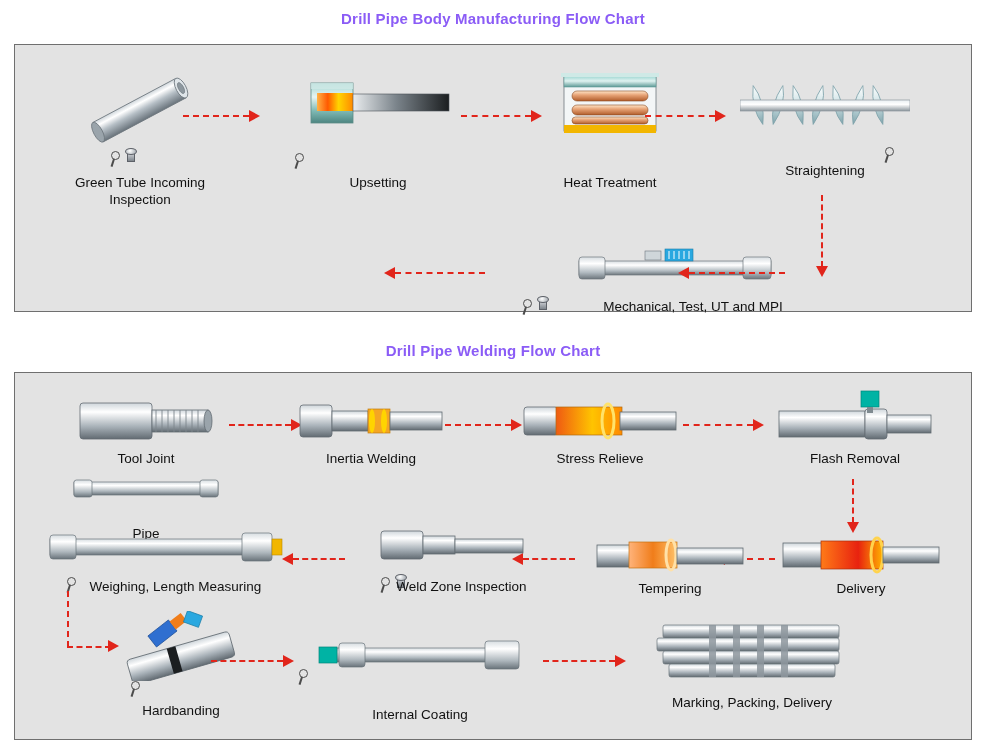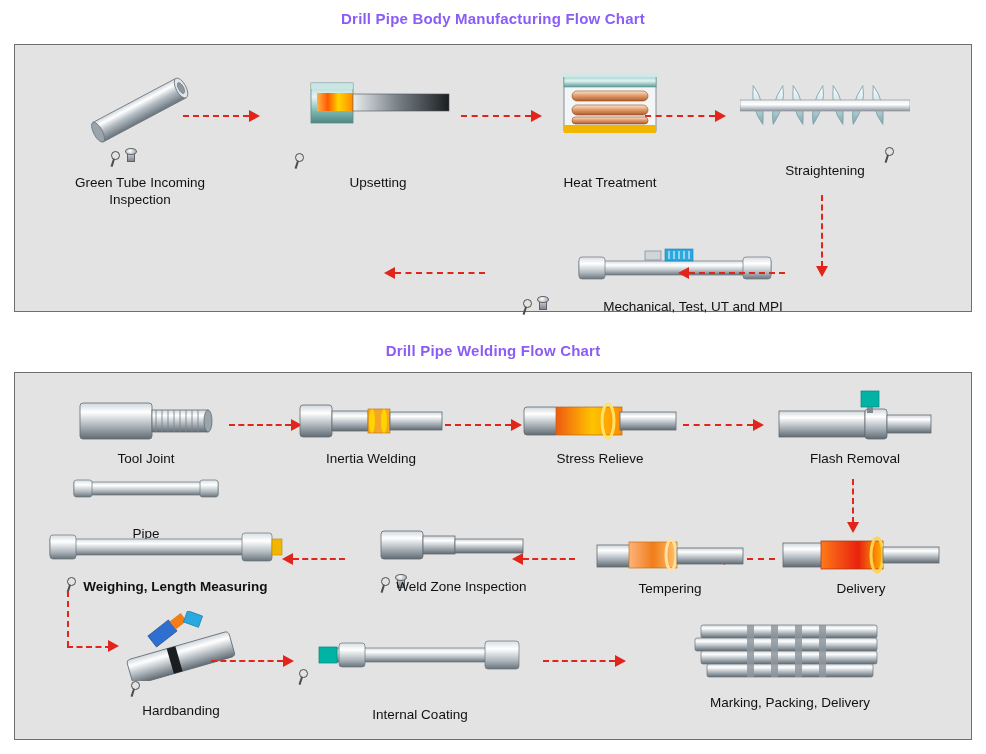--- a/index.html
+++ b/index.html
@@ -533,21 +533,21 @@
       </defs>
       <rect x="4" y="14" width="200" height="16" fill="url(#wlBody)" stroke="#69737a" stroke-width="0.7"></rect>
       <rect x="4" y="10" width="26" height="24" rx="3" fill="url(#wlBody)" stroke="#69737a" stroke-width="0.7"></rect>
       <rect x="196" y="8" width="30" height="28" rx="3" fill="url(#wlBody)" stroke="#69737a" stroke-width="0.7"></rect>
       <rect x="226" y="14" width="10" height="16" fill="#f2b600" stroke="#b98900" stroke-width="0.6"></rect>
     </svg>
     <div class="magnifier" style="left:32px;top:56px;">
       <div class="glass"></div>
         <div class="handle"></div>
     </div>
-    <div class="cap" style="top:58px;left:54%;font-weight:bold;">Weighing, Length Measuring</div>
+    <div class="cap" style="top:58px;left:54%;">Weighing, Length Measuring</div>
   </div>
 
   <div class="elbow" style="left:44px;top:218px;width:60px;height:72px;">
     <div class="v" style="left:8px;top:0;height:56px;"></div>
     <div class="h" style="left:8px;top:55px;width:44px;"></div>
     <div class="head right" style="position:absolute;right:0;top:55px;transform:translateY(-6px);"></div>
   </div>
 
   <div class="node" style="left:76px;top:238px;width:180px;height:110px;">
     <svg class="art" width="120" height="70" style="top:0px;" viewBox="0 0 120 70">
@@ -601,21 +601,21 @@
         <div class="handle"></div>
     </div>
     <div class="cap" style="top:78px;">Internal Coating</div>
   </div>
 
   <div class="arrow" style="left:528px;top:282px;width:82px;height:12px;">
     <div class="line" style="width:72px;"></div>
       <div class="head right"></div>
   </div>
 
-  <div class="node" style="left:630px;top:238px;width:290px;height:110px;">
+  <div class="node" style="left:592px;top:238px;width:290px;height:110px;">
     <svg class="art" width="210" height="70" style="top:6px;" viewBox="0 0 210 70">
       <defs>
         <linearGradient id="mpBody" x1="0" y1="0" x2="0" y2="1">
           <stop offset="0%" stop-color="#cfd6db"></stop>
             <stop offset="25%" stop-color="#ffffff"></stop>
           <stop offset="65%" stop-color="#a9b2b9"></stop>
             <stop offset="100%" stop-color="#626b72"></stop>
         </linearGradient>
       </defs>
       <g>

